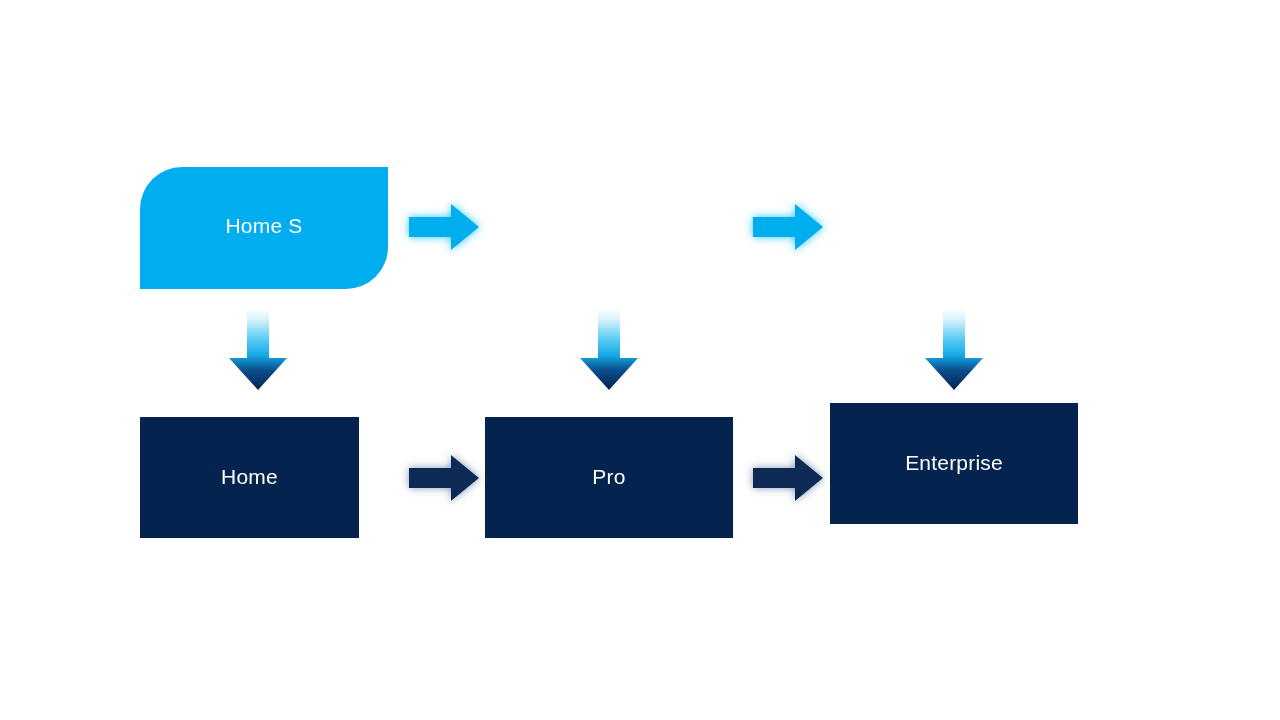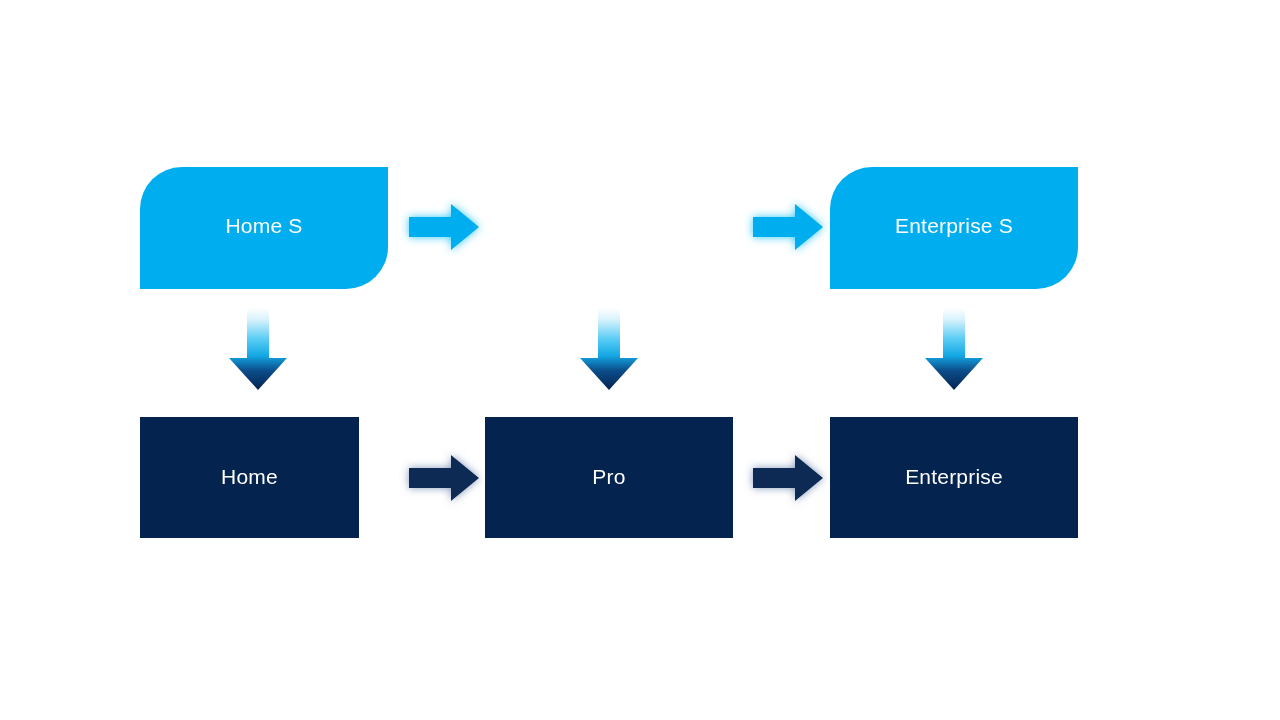--- a/index.html
+++ b/index.html
@@ -59,33 +59,30 @@
 </head>
 <body>
 
 <div id="stage">
 
   <div class="node node-top" style="left:140px; top:167px; width:248px; height:122px;">
     <span class="node-label">Home S</span>
   </div>
 
 
-  <div class="node node-top" style="left:830px; top:167px; width:248px; height:122px;">
-    <span class="node-label">Enterprise S</span>
-  </div>
 
   <div class="node node-bottom" style="left:140px; top:417px; width:219px; height:121px;">
     <span class="node-label">Home</span>
   </div>
 
   <div class="node node-bottom" style="left:485px; top:417px; width:248px; height:121px;">
     <span class="node-label">Pro</span>
   </div>
 
-  <div class="node node-bottom" style="left:830px; top:417px; width:248px; height:121px;">
+  <div class="node node-bottom" style="left:830px; top:403px; width:248px; height:121px;">
     <span class="node-label">Enterprise</span>
   </div>
 
   <svg width="0" height="0" style="position:absolute" aria-hidden="true">
     <defs>
       <linearGradient id="vgrad" x1="0" y1="0" x2="0" y2="1">
         <stop offset="0%" stop-color="#FFFFFF"></stop>
         <stop offset="14%" stop-color="#D8F2FC"></stop>
         <stop offset="38%" stop-color="#59CCF5"></stop>
         <stop offset="58%" stop-color="#14A8E4"></stop>

